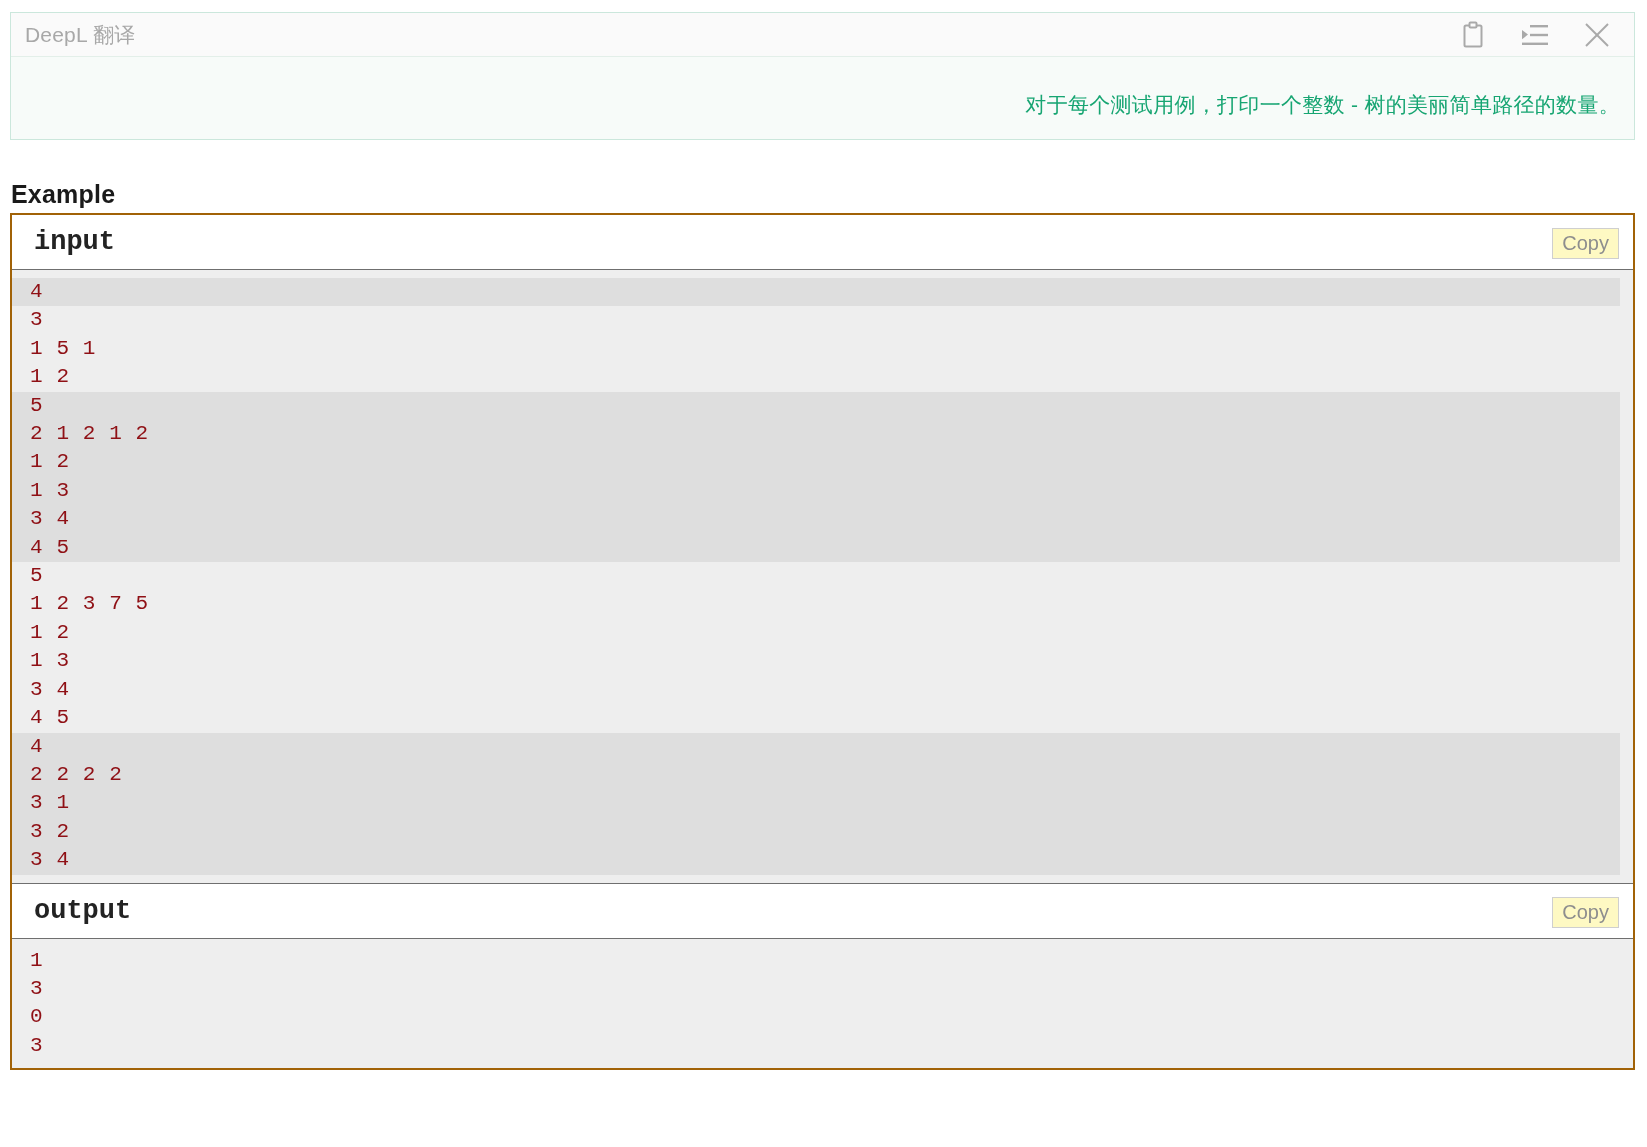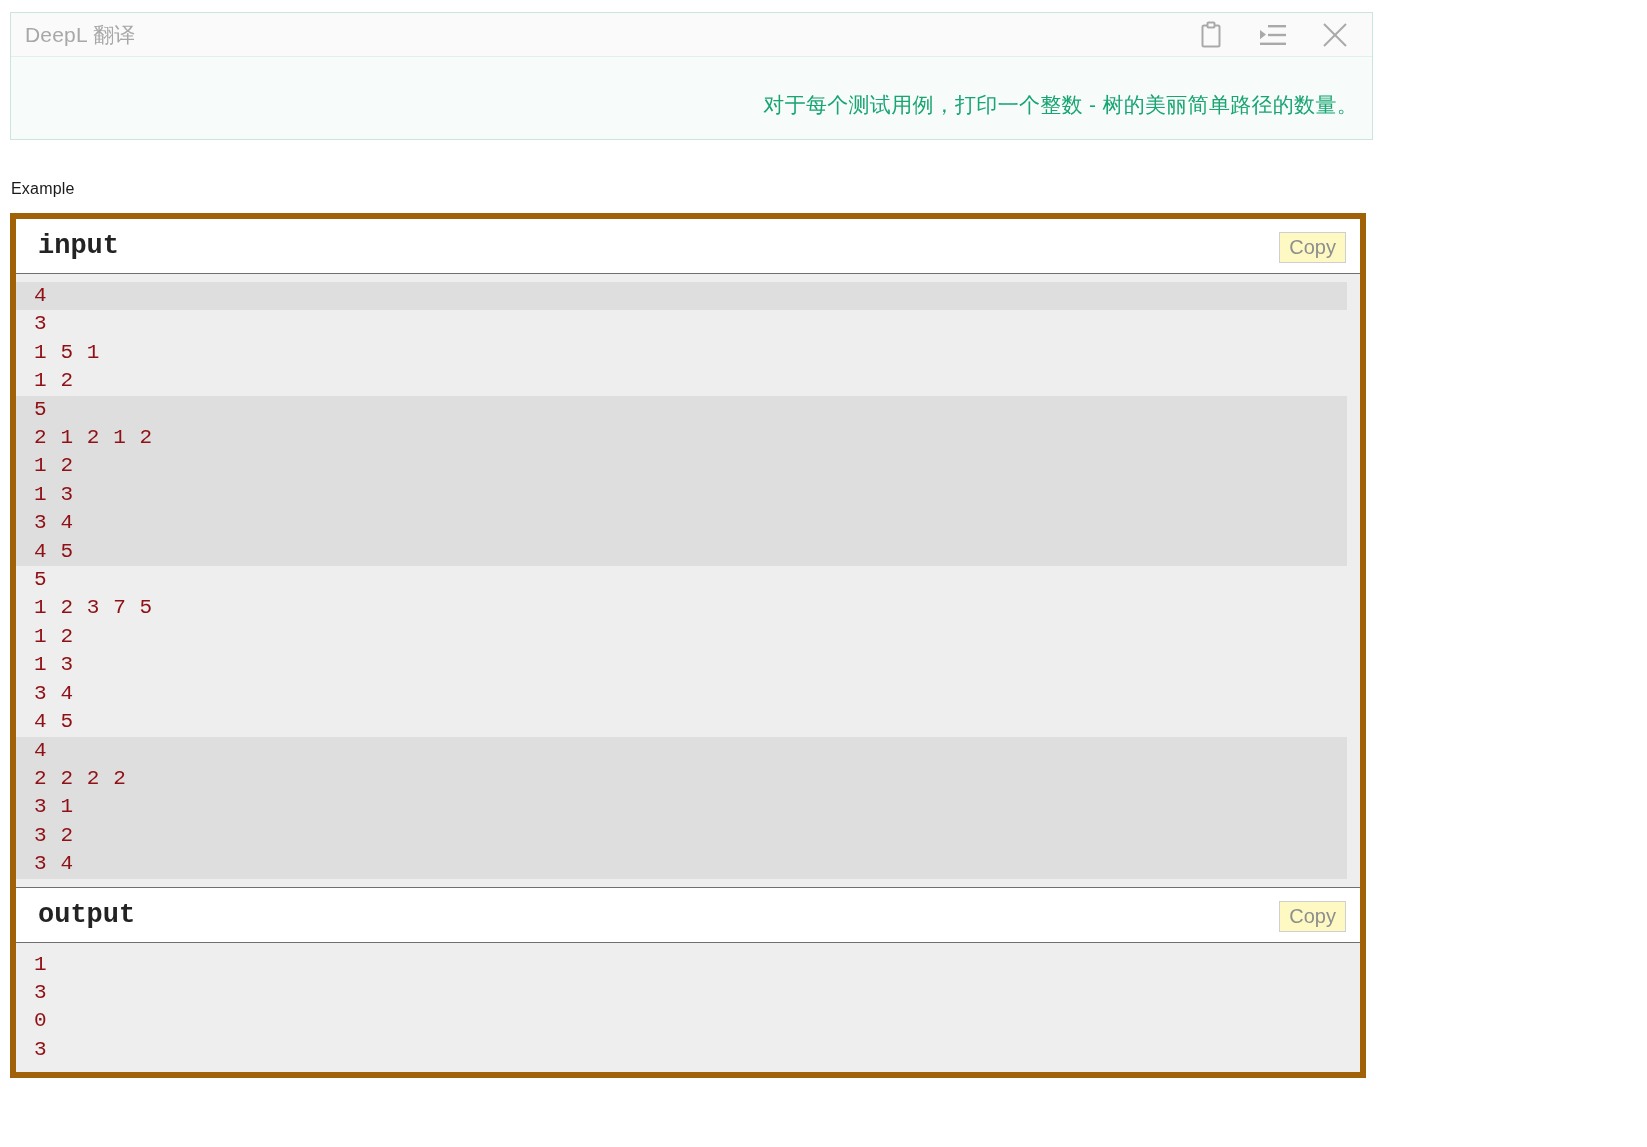--- a/index.html
+++ b/index.html
@@ -12,21 +12,21 @@
     height: 1147px;
     font-family: "Liberation Sans", sans-serif;
     overflow: hidden;
   }
 
   
   .deepl-panel {
     position: absolute;
     left: 10px;
     top: 12px;
-    width: 1363px;
+    width: 1625px;
     box-sizing: border-box;
     border: 1px solid #cbe7dc;
     background: #7dd3fc;
   }
   .deepl-header {
     height: 44px;
     box-sizing: border-box;
     background: #fafafa;
     border-bottom: 1px solid #e3efe9;
     display: flex;
@@ -68,34 +68,34 @@
     margin: 22px 0 0 0;
     letter-spacing: .3px;
     text-align: right;
   }
 
   
   .example-heading {
     position: absolute;
     left: 11px;
     top: 180px;
-    font-size: 16px;
-    font-weight: normal;
+    font-size: 25px;
+    font-weight: bold;
     color: #1a1a1a;
     letter-spacing: .2px;
   }
 
   
   .sample-tests {
     position: absolute;
     left: 10px;
     top: 213px;
-    width: 1356px;
-    box-sizing: border-box;
-    border: 6px solid #a16207;
+    width: 1625px;
+    box-sizing: border-box;
+    border: 2px solid #a16207;
     background: #ffffff;
   }
   .sample-block { position: relative; }
   .sample-title-bar {
     position: relative;
     height: 55px;
     box-sizing: border-box;
     background: #ffffff;
     border-bottom: 1px solid #6f6f6f;
     display: flex;

